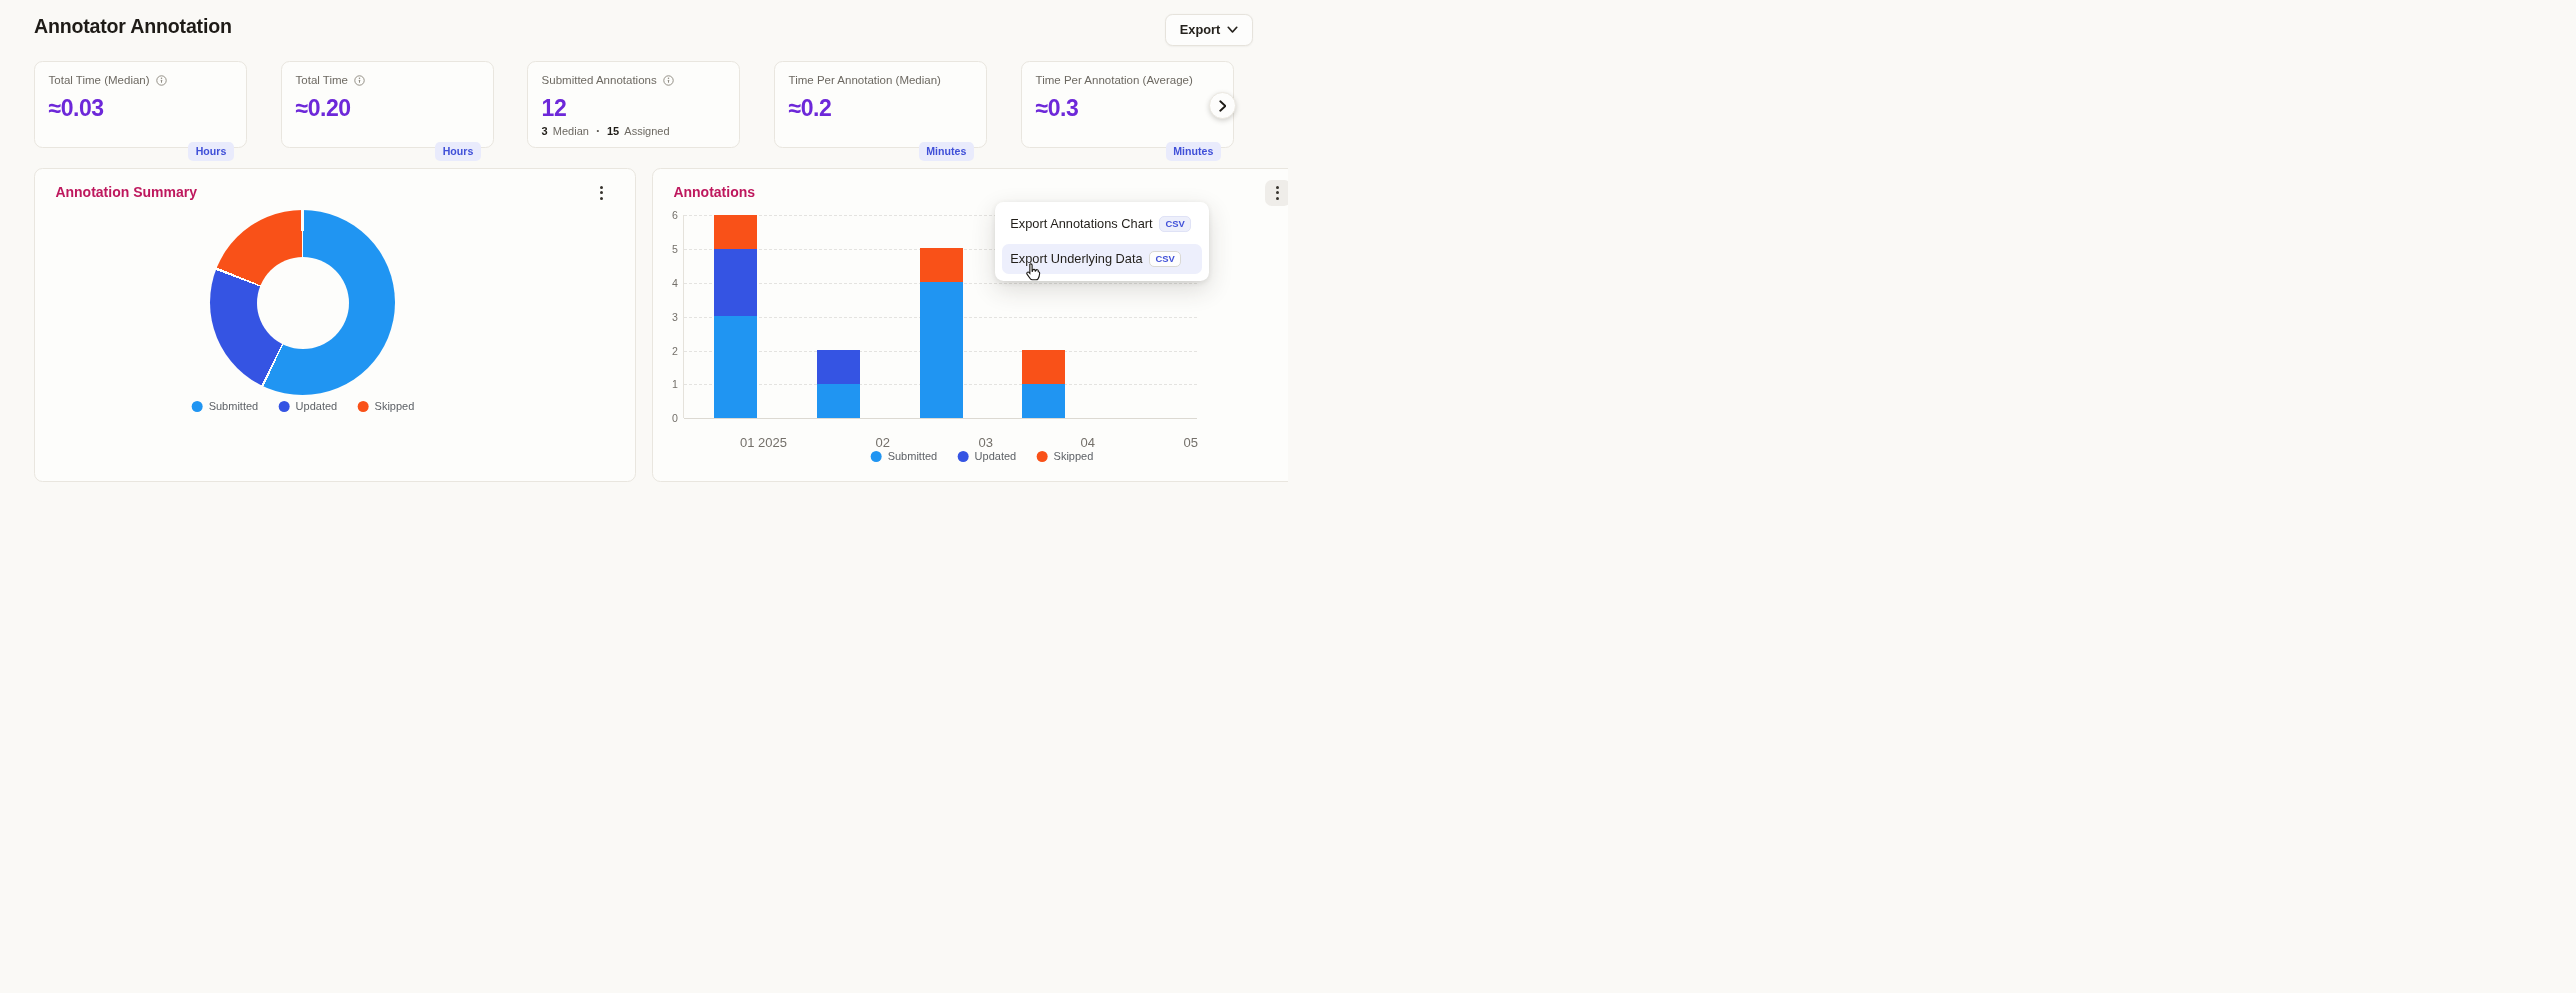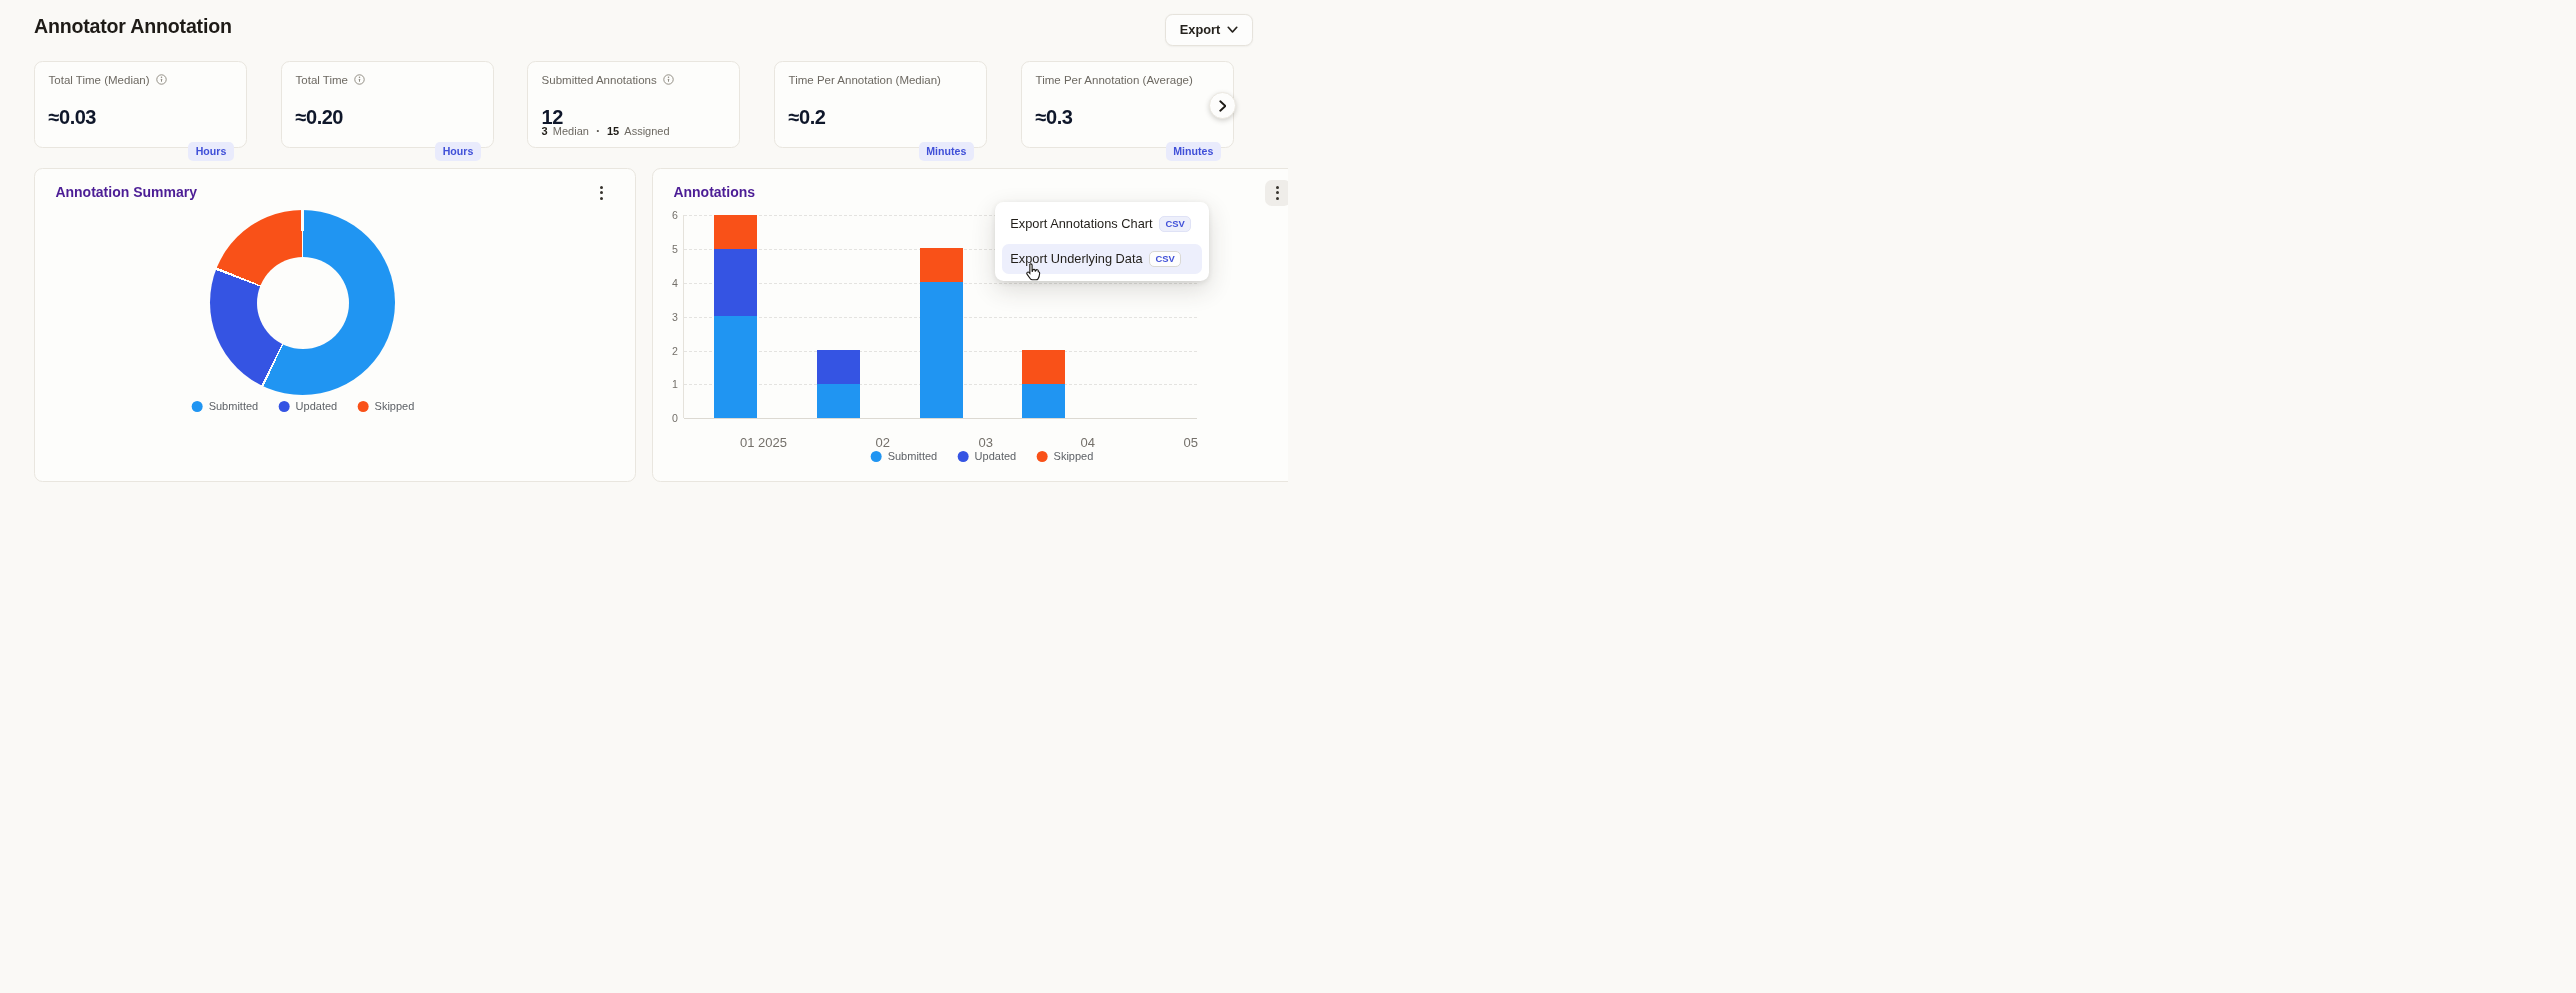--- a/index.html
+++ b/index.html
@@ -25,24 +25,24 @@
     font-size: 12.8px; font-weight: 700; color: #25221d;
     box-shadow: 0 0.9px 1.7px rgba(60,55,45,.05); cursor: pointer;
   }
 
   
   .stat-card {
     top: 61px; width: 213px; height: 87px;
     background: #fdfdfb; border: 0.9px solid #e9e6df; border-radius: 8.5px;
     padding: 12px 12px 10.2px 13.6px;
   }
-  .stat-label-row { display: flex; align-items: flex-start; gap: 6px; }
+  .stat-label-row { display: flex; align-items: flex-end; gap: 6px; }
   .stat-label { font-size: 11.5px; color: #6d6962; font-weight: 500; }
   .stat-value {
-    margin-top: 20px; font-size: 20px; font-weight: 800; color: #0f172a;
+    margin-top: 9px; font-size: 23px; font-weight: 800; color: #6d28d9;
     letter-spacing: -0.5px;
   }
   .unit-badge {
     position: absolute; right: 12px; top: 36px;
     background: #e9ebfc; color: #4050d8; font-size: 10.6px; font-weight: 700;
     padding: 3.4px 7.7px; border-radius: 5.1px; margin-top: 44px;
   }
   .stat-footer {
     position: absolute; left: 13.6px; bottom: 10.2px;
     font-size: 11px; color: #6d6962; display: flex; align-items: center; gap: 5.1px;
@@ -59,21 +59,21 @@
 
   
   .chart-card {
     top: 168px; height: 314px;
     background: #fdfdfb; border: 0.9px solid #e9e6df; border-radius: 8.5px;
   }
   #summary-card { left: 34px; width: 602px; }
   #annotations-card { left: 652px; width: 660px; }
   .chart-title {
     position: absolute; left: 20.4px; top: 14.5px;
-    font-size: 14px; font-weight: 700; color: #4c1d95;
+    font-size: 14px; font-weight: 700; color: #be185d;
   }
   .kebab-btn {
     position: absolute; right: 20.4px; top: 11px; width: 25.5px; height: 25.5px;
     border-radius: 6.8px; display: flex; flex-direction: column;
     align-items: center; justify-content: center; gap: 2.6px; cursor: pointer;
   }
   .kebab-btn.active { background: #efede9; }
   .kebab-btn i { width: 3px; height: 3px; border-radius: 50%; background: #36332d; }
 
   

